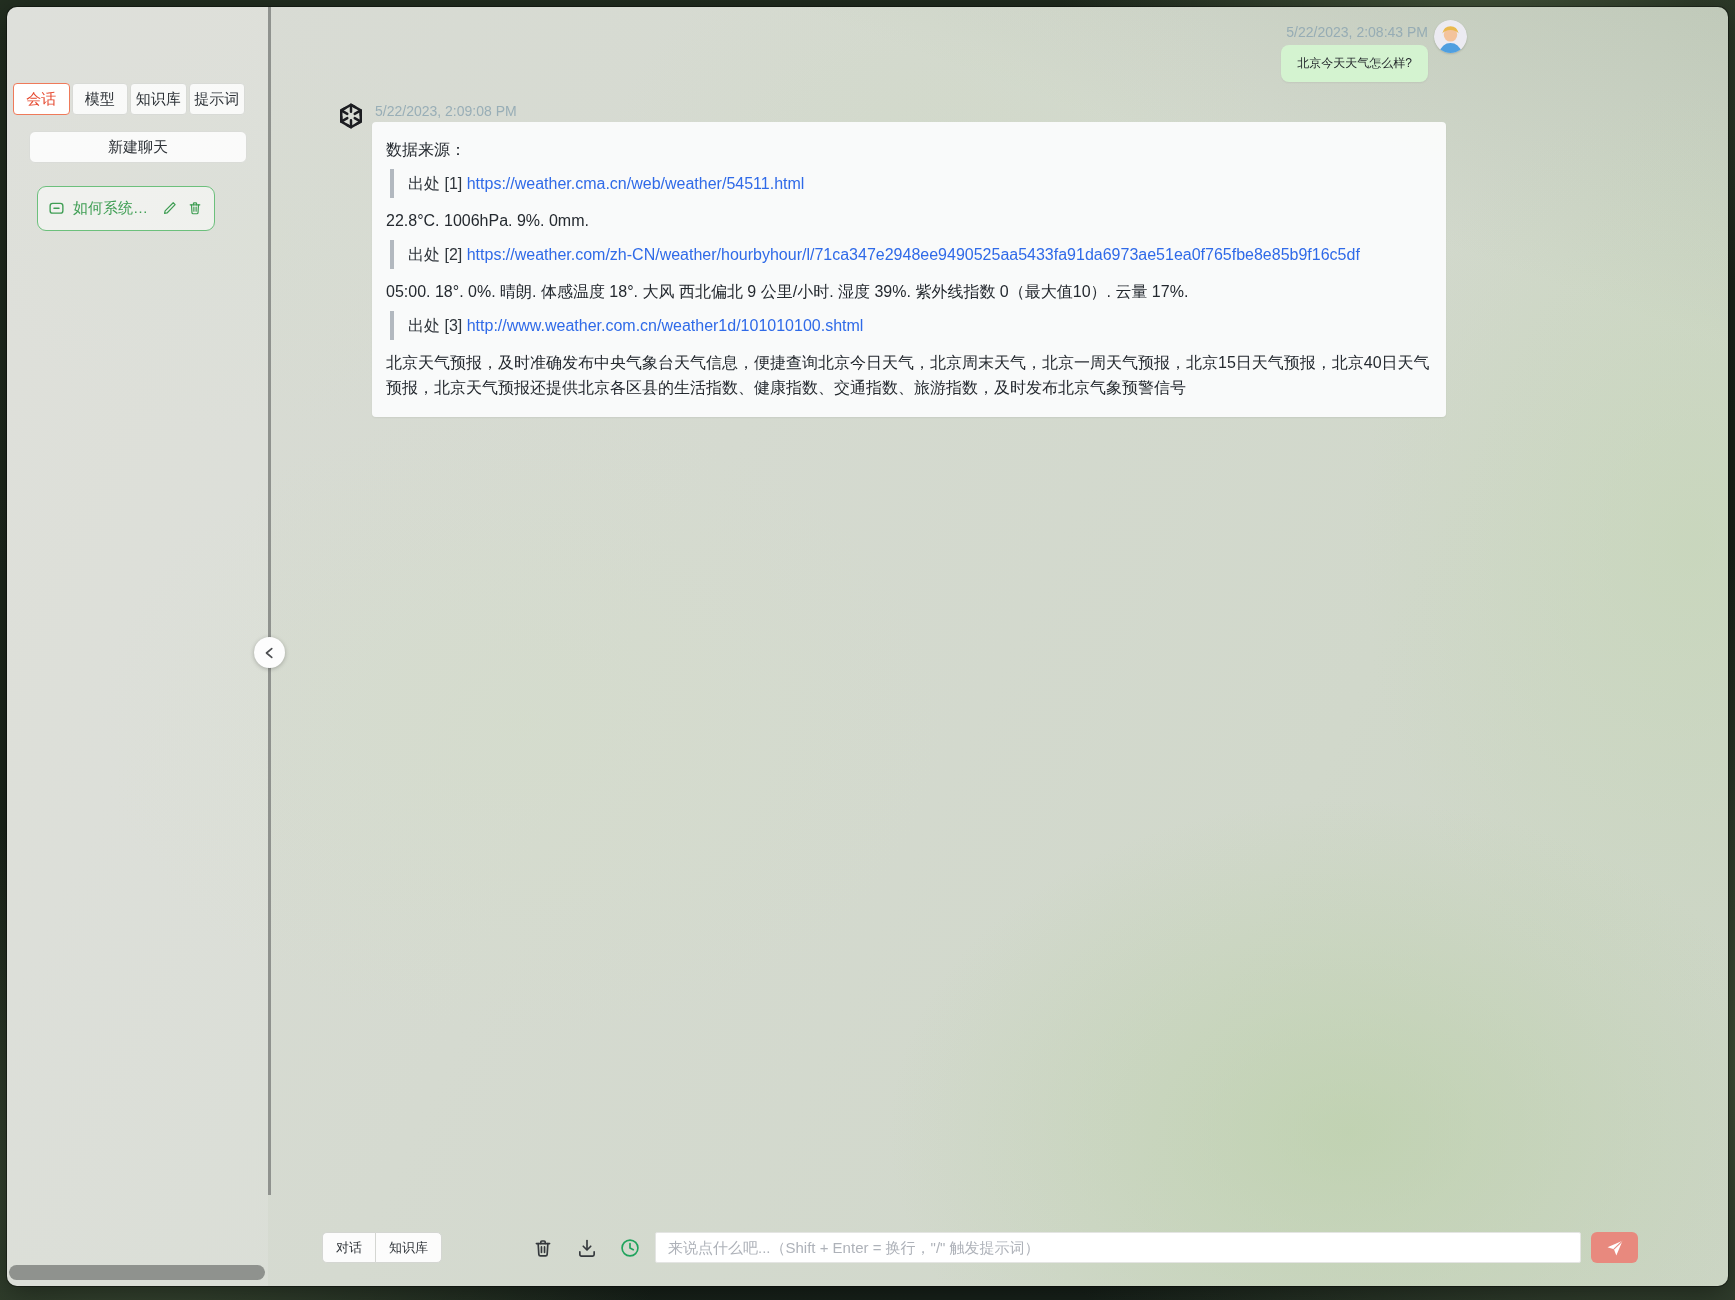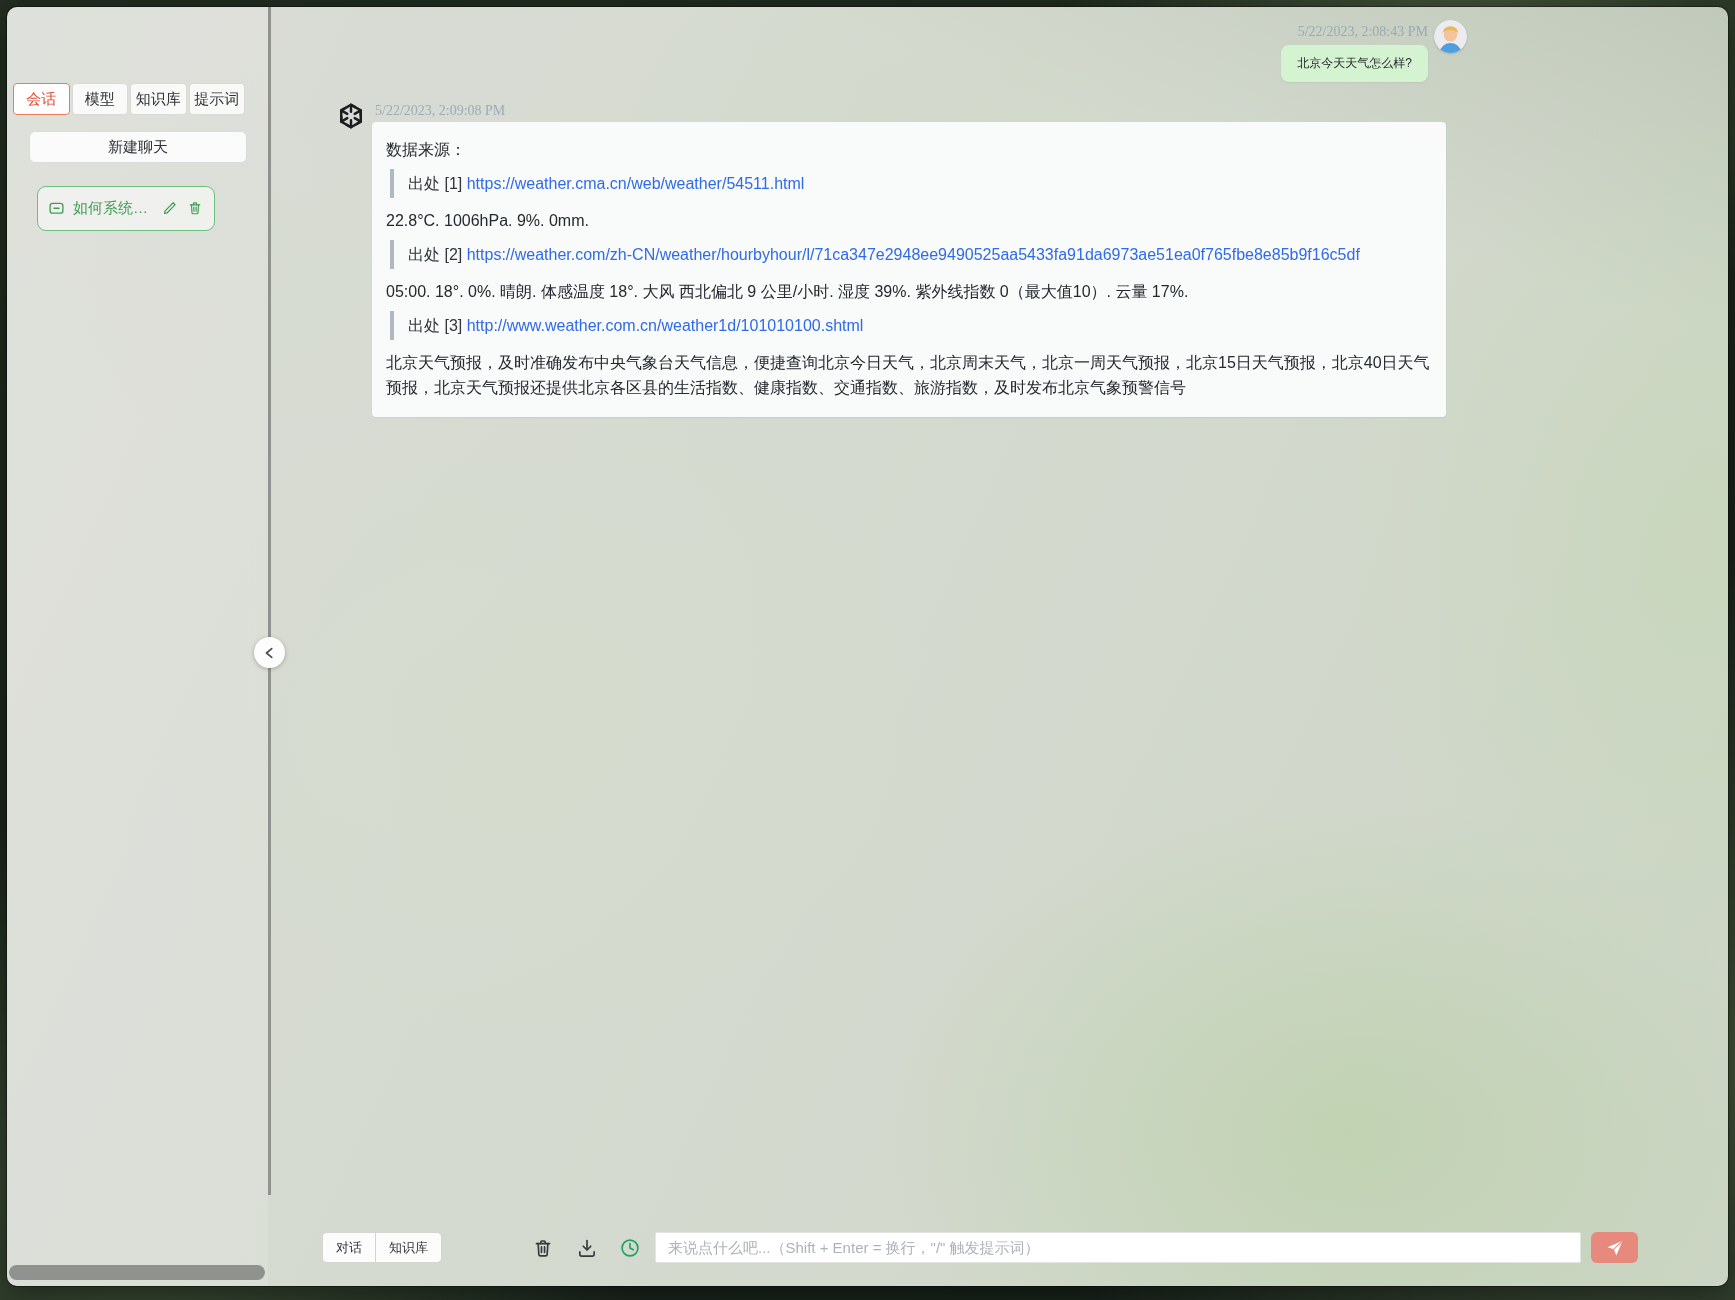--- a/index.html
+++ b/index.html
@@ -57,21 +57,21 @@
   
   .divider { position:absolute; left:261px; top:0; width:3px; height:1188px; background:#8f928e; }
   .collapse-btn {
     position:absolute; left:247px; top:630px; width:31px; height:31px; border-radius:50%;
     background:#fdfdfd; border:none; box-shadow:0 1px 4px rgba(0,0,0,.25);
     display:flex; align-items:center; justify-content:center; cursor:pointer; z-index:5;
   }
   .hscroll { position:absolute; left:2px; top:1258px; width:256px; height:15px; background:#8f928e; border-radius:8px; }
 
   
-  .timestamp { font-size:14px; color:rgba(141,166,177,.85);font-family:Liberation Serif, serif; }
+  .timestamp { font-size:14px; color:rgba(141,166,177,.85); }
   .user-ts { position:absolute; top:17px; right:300px; }
   .user-avatar { position:absolute; left:1427px; top:13px; width:33px; height:33px; }
   .user-bubble {
     position:absolute; top:38px; right:300px; max-width:560px;
     background:#d4f3d0; border-radius:8px; padding:10px 16px;
     font-size:12px; color:#1f2328; box-shadow:0 1px 2px rgba(0,0,0,.06);
   }
   .bot-logo { position:absolute; left:329px; top:94px; width:30px; height:30px; }
   .bot-ts { position:absolute; left:368px; top:96px; }
   .bot-bubble {

